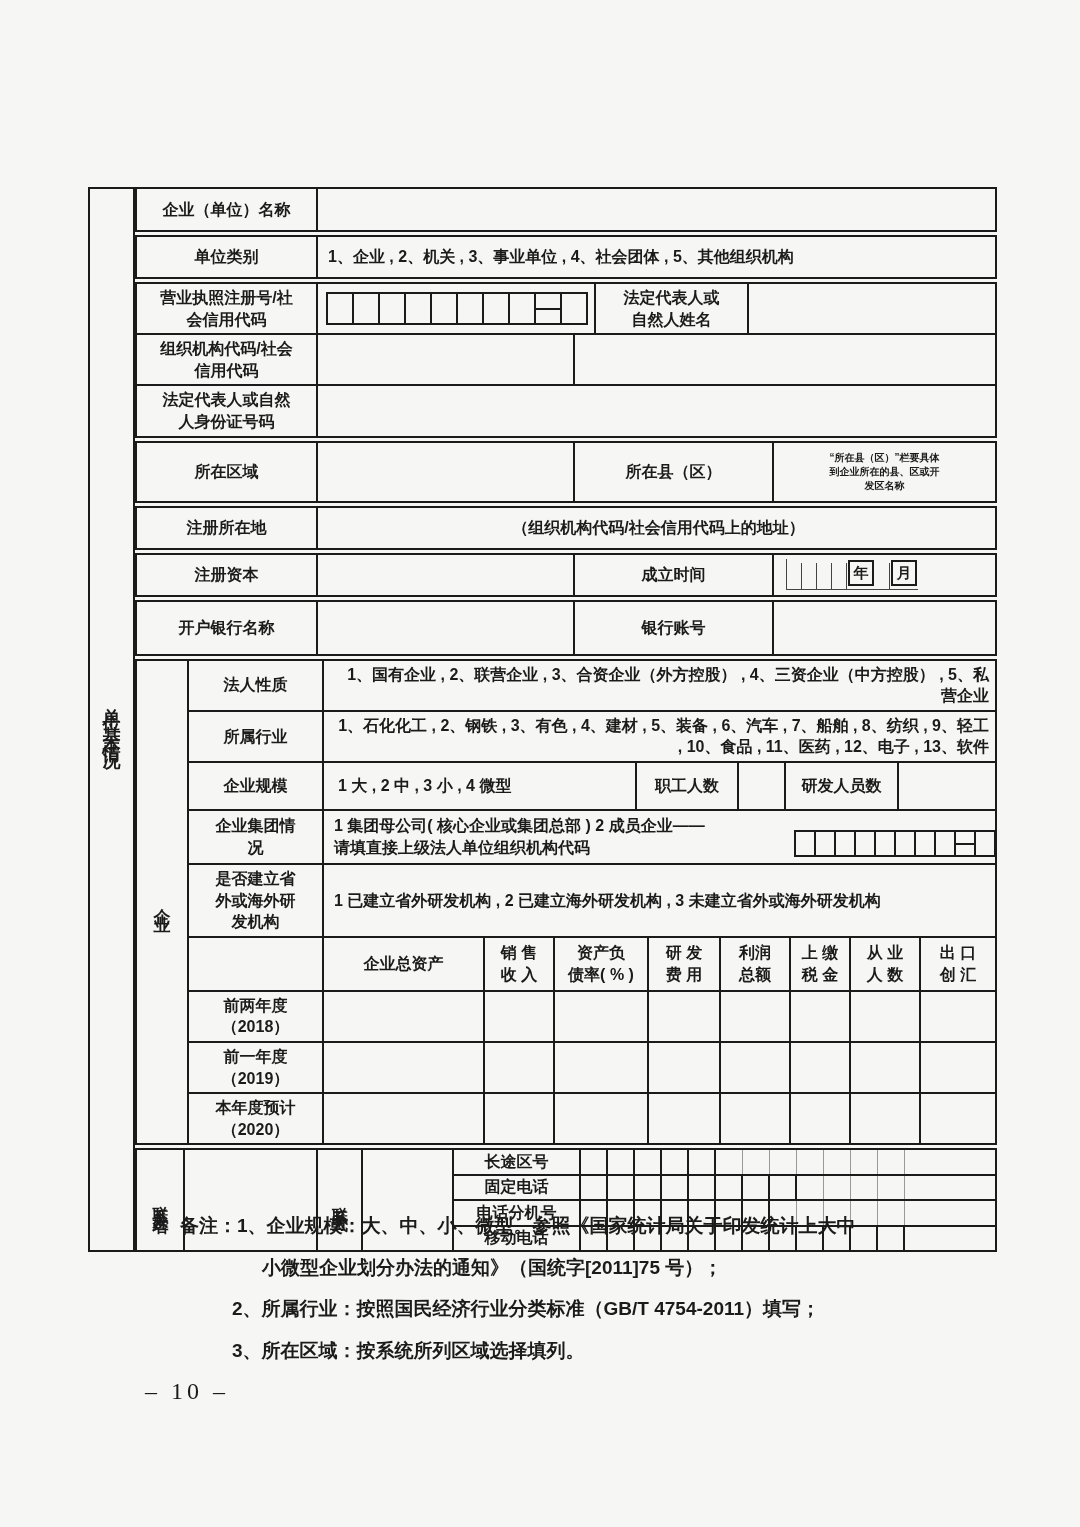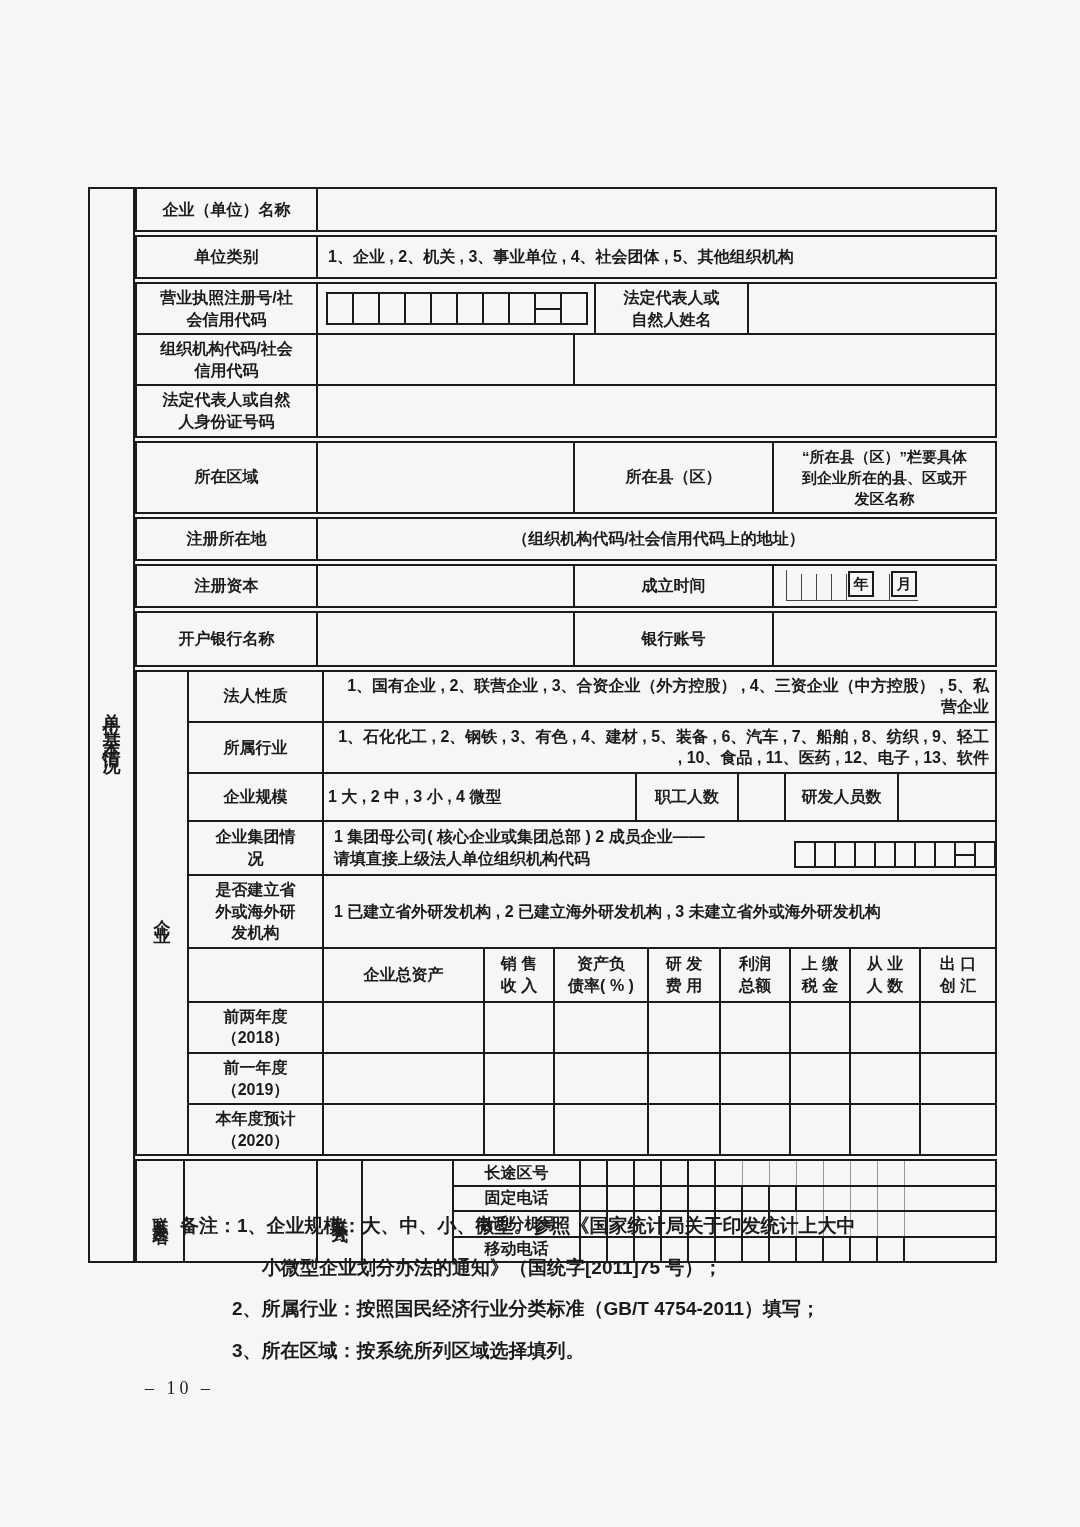--- a/index.html
+++ b/index.html
@@ -23,21 +23,21 @@
         padding:3px 6px;white-space:pre-line;position:relative;}
   .cell + .cell{border-left:2px solid #1b1b1b;}
   .lbl{flex:0 0 179px;}
   .val{flex:1;justify-content:flex-start;text-align:right;padding-left:10px;}
   .val.center{justify-content:center;text-align:center;}
   .w-box{flex:0 0 257px;justify-content:flex-start;padding-left:8px;}
   .w-lbl2a{flex:0 0 153px;}
   .w-val2{flex:0 0 257px;}
   .w-lbl2b{flex:0 0 199px;}
   .w-last{flex:1;}
-  .note{font-size:15px;line-height:1.4;padding:3px 4px;}
+  .note{font-size:10px;line-height:1.4;padding:3px 4px;}
   
   .h45{min-height:41px;} .h44{min-height:40px;} .h48{min-height:44px;}
   .h47{min-height:47px;} .h62{min-height:58px;} .h56{min-height:52px;}
   .h52{min-height:52px;} .h54{min-height:54px;} .h46{min-height:46px;}
   .h108{min-height:104px;}
   
   .grid{display:flex;}
   .grid .gc{position:relative;box-sizing:border-box;border:2px solid #1b1b1b;margin-left:-2px;}
   .grid .gc:first-child{margin-left:0;}
   .gc.dash::after{content:'';position:absolute;left:-1px;right:-1px;top:47%;
@@ -45,21 +45,21 @@
   .g-lic .gc{width:28px;height:33px;}
   .g-grp{position:absolute;right:-1px;bottom:6px;}
   .g-grp .gc{width:22px;height:27px;}
   
   .ent{flex-direction:row;}
   .ent-col{flex:0 0 50px;box-sizing:border-box;display:flex;align-items:center;
            justify-content:center;}
   .ent-col .vtext{font-size:17px;letter-spacing:8px;}
   .ent-rows{flex:1;display:flex;flex-direction:column;border-left:2px solid #1b1b1b;}
   .elbl{flex:0 0 133px;}
-  .ew-content{flex:0 0 313px;justify-content:flex-start;text-align:center;padding-left:4px;}
+  .ew-content{flex:0 0 313px;justify-content:flex-start;text-align:center;padding-left:14px;}
   .ew-staff{flex:0 0 102px;} .ew-sgap{flex:0 0 47px;}
   .ew-rd{flex:0 0 113px;} .ew-rest{flex:1;}
   .c0{flex:0 0 161px;} .c1{flex:0 0 70px;} .c2{flex:0 0 94px;} .c3{flex:0 0 72px;}
   .c4{flex:0 0 70px;} .c5{flex:0 0 60px;} .c6{flex:0 0 70px;} .c7{flex:1;}
   .group-cell{justify-content:flex-start;align-items:flex-start;text-align:left;
               padding:4px 6px 4px 10px;}
   
   .date-wrap{flex:1;justify-content:flex-start;padding-left:12px;}
   .date{display:flex;align-items:flex-end;border-bottom:1.5px solid #444;
         border-left:1.5px solid #444;height:30px;}
@@ -82,21 +82,21 @@
           align-items:center;justify-content:center;font-size:16px;font-weight:600;font-family:Liberation Mono, monospace;}
   .g-ph{height:100%;}
   .g-ph .gc{width:27px;height:100%;border:none;border-right:1.5px solid #999;margin-left:0;}
   .g-ph .gc.b{border-right:2px solid #1b1b1b;}
   .pfill{flex:1;}
   
   .notes{position:absolute;left:180px;top:1212px;width:760px;font-size:19px;
          font-weight:600;line-height:1.45;}
   .notes .nline{margin-bottom:14px;}
   .nl1{margin-left:0;} .nl2{margin-left:82px;} .nl3{margin-left:52px;} .nl4{margin-left:52px;}
-  .page-num{position:absolute;left:145px;top:1378px;font-size:18px;
+  .page-num{position:absolute;left:145px;top:1378px;font-size:24px;
             font-family:"Liberation Serif",serif;letter-spacing:4px;}
 </style>
 </head>
 <body>
 
 <div class="page">
 
   <div class="form">
     <div class="outer-col">
       <span class="vtext">单位基本情况</span>

